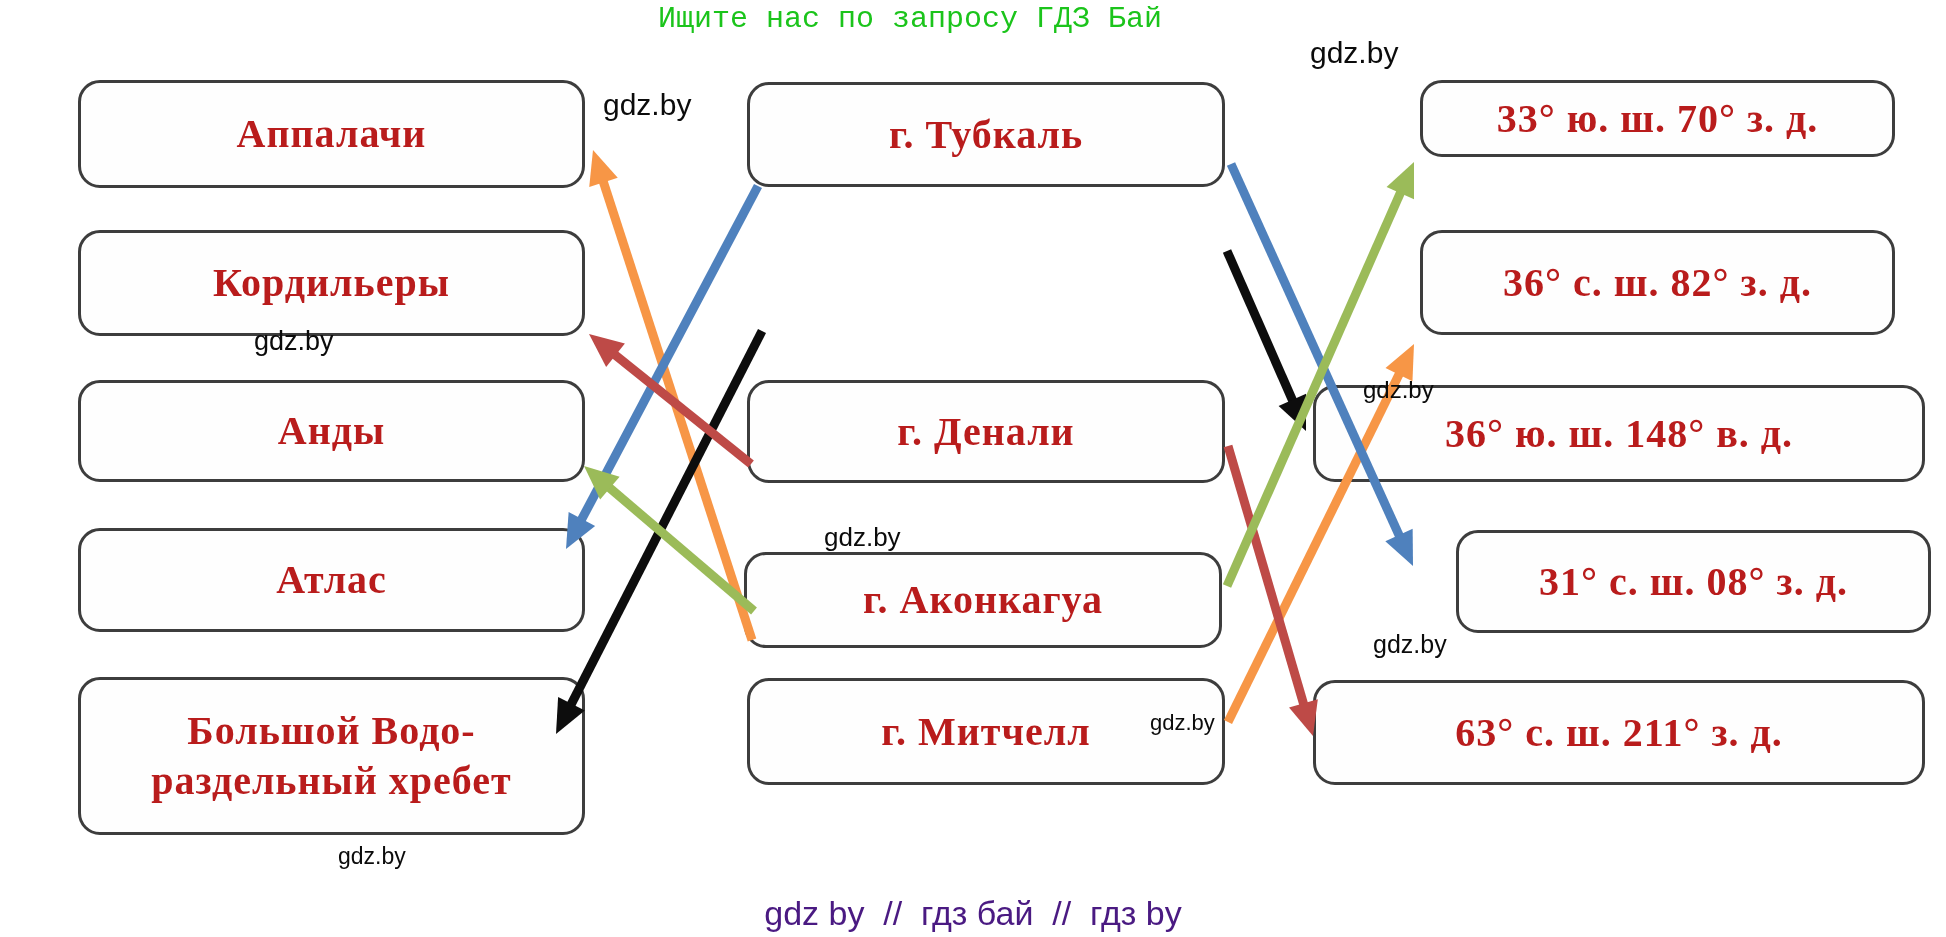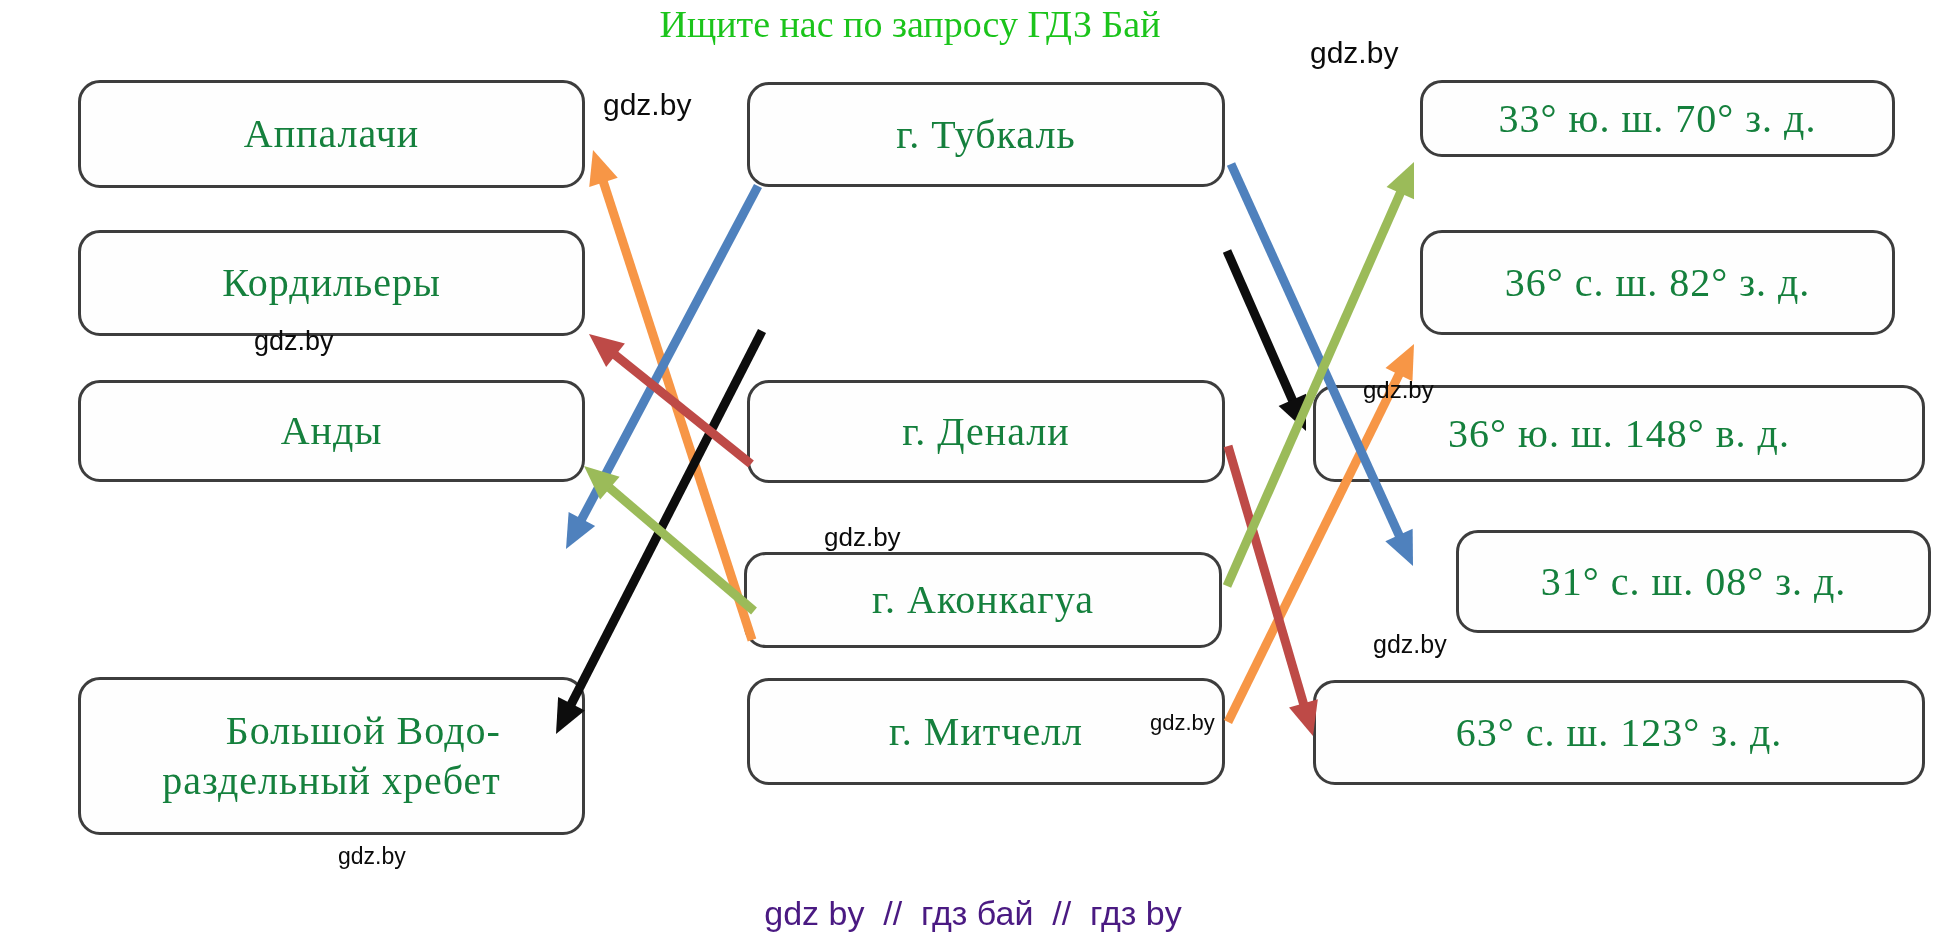--- a/index.html
+++ b/index.html
@@ -2,36 +2,36 @@
 <html><head>
 <meta charset="utf-8">
 <style>
   html,body{margin:0;padding:0;background:#fff;}
   #canvas{
     position:relative;width:1946px;height:937px;background:#ffffff;
     overflow:hidden;font-family:"Liberation Sans",sans-serif;
   }
   .page-title{
     position:absolute;top:2px;left:910px;transform:translateX(-50%);
-    font-size:38px;font-weight:400;white-space:nowrap;
-    font-family:Liberation Serif, serif;
+    font-size:30px;font-weight:400;white-space:nowrap;
+    font-family:Liberation Mono, monospace;
   }
   .footer-text{
     position:absolute;bottom:4px;left:50%;transform:translateX(-50%);
     font-size:34px;white-space:pre;font-family:"Liberation Sans",sans-serif;text-align:center;
   }
   .match-box{
     position:absolute;border:3px solid #3d3d3d;border-radius:22px;
     background:#fefefe;display:flex;align-items:center;justify-content:center;
     box-sizing:border-box;
   }
   .match-box .box-label{
     font-family:"Liberation Serif","DejaVu Serif",serif;
-    font-size:40px;color:#15803d;text-align:right;white-space:pre-line;
-    line-height:1.25;letter-spacing:1px;
+    font-size:40px;color:#b91c1c;text-align:center;white-space:pre-line;
+    line-height:1.25;letter-spacing:1px;font-weight:bold;
   }
   .watermark{
     position:absolute;color:#0b0b0b;font-family:"Liberation Sans",sans-serif;
     white-space:nowrap;
     text-align:center;
   }
   #arrow-layer{position:absolute;left:0;top:0;pointer-events:none;}
 </style>
 </head>
 <body>
@@ -40,20 +40,23 @@
   <div class="page-title" style="color: rgb(27, 196, 27);">Ищите нас по запросу ГДЗ Бай</div>
 
   <div class="match-box" style="left: 78px; top: 80px; width: 507px; height: 108px;">
       <span class="box-label">Аппалачи</span>
     </div>
     <div class="match-box" style="left: 78px; top: 230px; width: 507px; height: 106px;">
       <span class="box-label">Кордильеры</span>
     </div>
     <div class="match-box" style="left: 78px; top: 380px; width: 507px; height: 102px;">
       <span class="box-label">Анды</span>
+    </div>
+    <div class="match-box" style="left: 78px; top: 528px; width: 507px; height: 104px;">
+      <span class="box-label">Атлас</span>
     </div>
     <div class="match-box" style="left: 78px; top: 677px; width: 507px; height: 158px;">
       <span class="box-label">Большой Водо-
 раздельный хребет</span>
     </div>
     <div class="match-box" style="left: 747px; top: 82px; width: 478px; height: 105px;">
       <span class="box-label">г. Тубкаль</span>
     </div>
     <div class="match-box" style="left: 747px; top: 380px; width: 478px; height: 103px;">
       <span class="box-label">г. Денали</span>
@@ -70,21 +73,21 @@
     <div class="match-box" style="left: 1420px; top: 230px; width: 475px; height: 105px;">
       <span class="box-label">36° с. ш. 82° з. д.</span>
     </div>
     <div class="match-box" style="left: 1313px; top: 385px; width: 612px; height: 97px;">
       <span class="box-label">36° ю. ш. 148° в. д.</span>
     </div>
     <div class="match-box" style="left: 1420px; top: 530px; width: 475px; height: 103px; margin-left: 36px;">
       <span class="box-label">31° с. ш. 08° з. д.</span>
     </div>
     <div class="match-box" style="left: 1313px; top: 680px; width: 612px; height: 105px;">
-      <span class="box-label">63° с. ш. 123° з. д.</span>
+      <span class="box-label">63° с. ш. 211° з. д.</span>
     </div>
     <svg id="arrow-layer" width="1946" height="937" viewBox="0 0 1946 937">
       <g>
         <line x1="752" y1="640" x2="599.296400991302" y2="169.40400305495575" stroke="#F79646" stroke-width="9"></line>
         <polygon points="593,150 617.7616509572845,177.71029848034146 589.2263523470554,186.96971170284434" fill="#F79646"></polygon>
       </g>
       <g>
         <line x1="758" y1="186" x2="575.5380613823261" y2="530.9671026990397" stroke="#4F81BD" stroke-width="9"></line>
         <polygon points="566,549 568.6372856610138,511.93189073688524 595.1562522800731,525.9584515932471" fill="#4F81BD"></polygon>
       </g>

